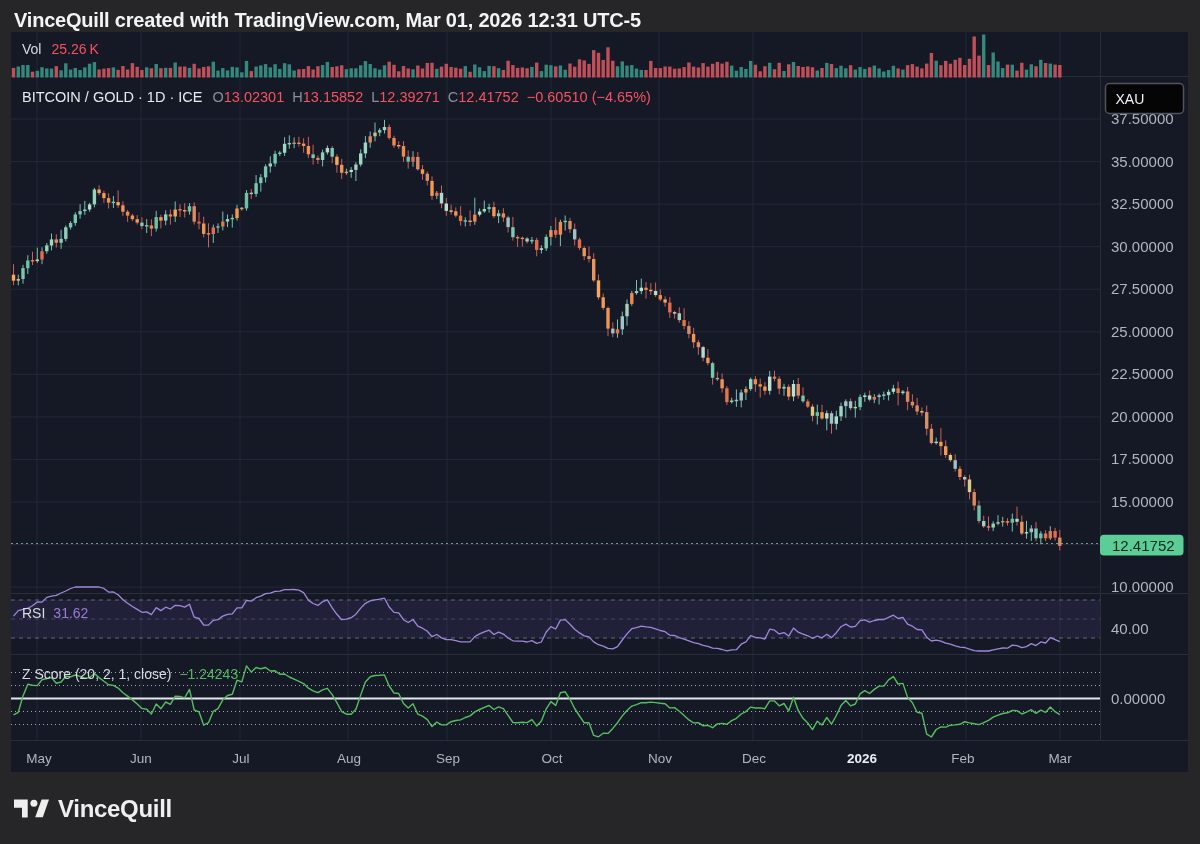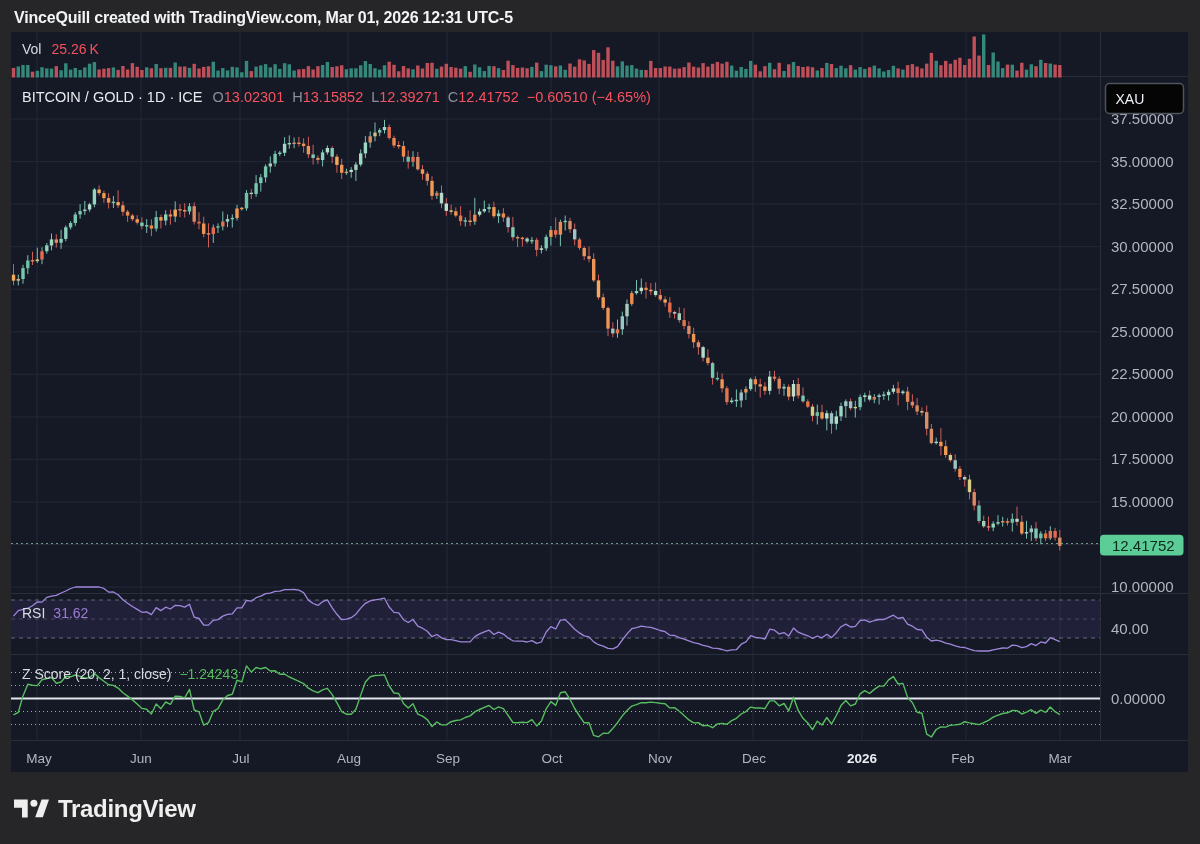--- a/index.html
+++ b/index.html
@@ -1,15 +1,15 @@
 <!DOCTYPE html>
 <html><head><meta charset="utf-8"><style>
 html,body{margin:0;padding:0;}
 body{width:1200px;height:844px;background:#262628;font-family:"Liberation Sans",sans-serif;position:relative;overflow:hidden;}
-.top{position:absolute;left:14px;top:9px;color:#f3f4f6;font-size:16px;font-weight:600;letter-spacing:-0.2px;}
+.top{position:absolute;left:14px;top:9px;color:#f3f4f6;font-size:20px;font-weight:600;letter-spacing:-0.2px;}
 .chart{position:absolute;left:11px;top:32px;}
 .logo{position:absolute;left:11px;top:796px;}
 .lt{position:absolute;left:58px;top:795px;color:#efefef;font-size:24px;font-weight:bold;letter-spacing:-0.3px;}
 </style></head>
 <body>
 <div class="top">VinceQuill created with TradingView.com, Mar 01, 2026 12:31 UTC-5</div>
 <div class="chart">
 <svg width="1177" height="740" viewBox="11 32 1177 740" font-family="Liberation Sans, sans-serif">
 <rect x="11" y="32" width="1177" height="740" fill="#141925"></rect>
 <g stroke="#222938" stroke-width="1">
@@ -761,12 +761,12 @@
 </g>
 </svg>
 </div>
 <div class="logo"><svg width="44" height="26" viewBox="0 0 44 26">
       <g fill="#eeeeee">
         <path d="M3 3.5 H16.7 V21.6 H11 V11.7 H3 Z"></path>
         <circle cx="22.9" cy="7.2" r="3.5"></circle>
         <path d="M30.6 3.5 H38 L31.8 21.3 H24.2 Z"></path>
       </g>
     </svg></div>
-<div class="lt">TradingView</div>
+<div class="lt">VinceQuill</div>
 </body></html>

